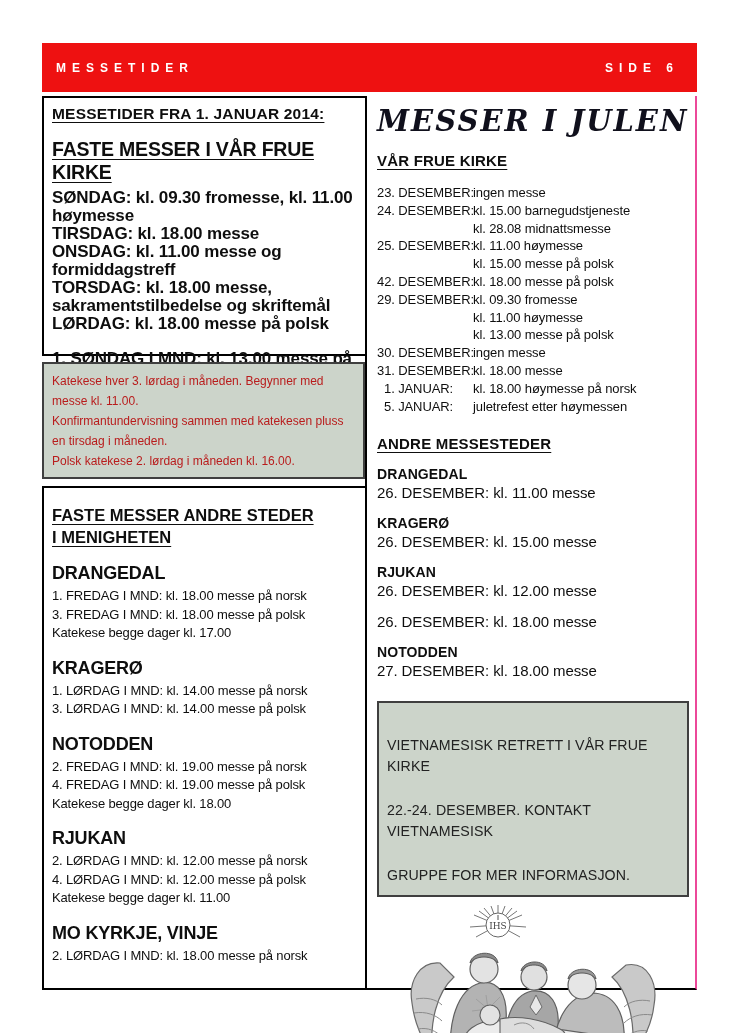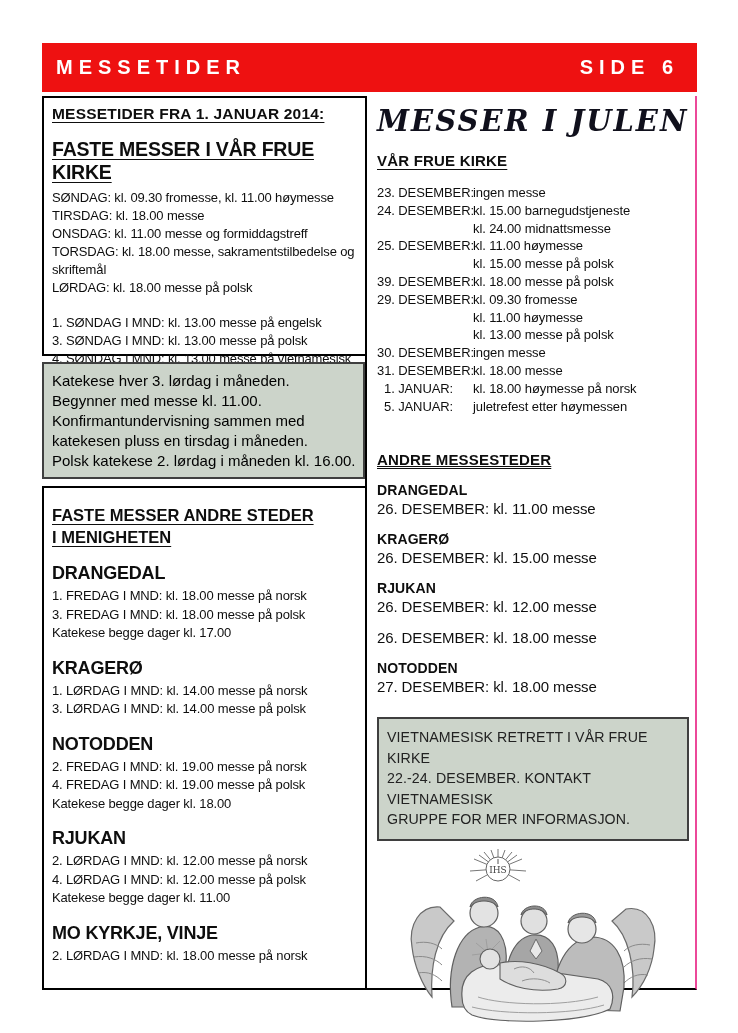--- a/index.html
+++ b/index.html
@@ -14,21 +14,21 @@
   .page { position: absolute; left: 0; top: 0; width: 738px; height: 1033px; background: #fff; }
 
   
   .header-bar {
     position: absolute; left: 42px; top: 43px; width: 655px; height: 49px;
     background: #ee1111;
     display: flex; align-items: center; justify-content: space-between;
     padding: 0 18px 0 14px;
   }
   .header-bar .hdr-txt {
-    color: #ffffff; font-weight: bold; font-size: 20px; letter-spacing: 6px;
+    color: #ffffff; font-weight: bold; font-size: 12px; letter-spacing: 6px;
   }
 
   
   .content {
     position: absolute; left: 42px; top: 96px; width: 655px; height: 894px;
     display: flex;
   }
   .col-left {
     width: 323px; height: 100%;
     display: flex; flex-direction: column;
@@ -47,63 +47,63 @@
     border: 2px solid #000; border-right: none;
     height: 260px; padding: 7px 6px 0 8px;
   }
   .graybox {
     background: #ccd4ca;
     border: 2px solid #3f3f3f;
     margin-top: 6px;
     min-height: 106px;
     padding: 7px 6px 6px 8px;
   }
-  .graybox .kat-line { font-size: 15px; line-height: 20px; color: #000000; }
+  .graybox .kat-line { font-size: 12px; line-height: 20px; color: #b91c1c; }
   .box2 {
     border: 2px solid #000; border-right: none;
     margin-top: 7px; flex: 1;
     padding: 16px 6px 0 8px;
   }
 
   .h-underline { text-decoration: underline; text-underline-offset: 3px; }
   .lh1 { font-size: 15.5px; font-weight: bold; margin-bottom: 15px; letter-spacing: 0.2px; }
   .lh2 { font-size: 19.5px; font-weight: bold; margin-bottom: 5px; letter-spacing: -0.2px; }
-  .dayline { font-size: 13px; line-height: 18px; letter-spacing: -0.15px; }
+  .dayline { font-size: 17px; line-height: 18px; letter-spacing: -0.15px; font-weight: bold; }
   .monthly { margin-top: 17px; }
 
   .lh3 { font-size: 16.5px; font-weight: bold; line-height: 22px; }
   .sec { margin-top: 15px; }
   .sec-name { font-size: 18px; font-weight: bold; letter-spacing: -0.2px; margin-bottom: 3px; }
   .sec-line { font-size: 13px; line-height: 18.5px; letter-spacing: -0.15px; }
 
   
   .jul-title {
     font-family: "DejaVu Serif", serif;
     font-style: italic; font-weight: 600;
     font-size: 29px; letter-spacing: 2px;
     margin: 2px 0 14px 0; color: #10101c;
   }
   .rh { font-size: 15px; font-weight: bold; letter-spacing: 0.2px; margin-bottom: 15px; }
   .sched { margin-bottom: 14px; }
   .sched-row { font-size: 13px; line-height: 17.8px; white-space: nowrap; }
   .sched-label { display: inline-block; width: 96px; letter-spacing: -0.1px; }
   .sched-label.indent { padding-left: 7px; width: 96px; }
   .sched-text { letter-spacing: -0.1px; }
-  .rh2 { margin-top: 36px; margin-bottom: 4px; text-decoration: underline; }
+  .rh2 { margin-top: 20px; margin-bottom: 4px; }
   .rsec { margin-top: 14px; }
   .rsec-name { font-size: 14px; font-weight: bold; letter-spacing: 0.1px; margin-bottom: 2px; }
   .rsec-line { font-size: 15px; line-height: 17px; letter-spacing: -0.1px; }
 
   .notice {
     background: #ccd4ca;
     border: 2px solid #3f3f3f;
     margin-top: 22px; margin-right: 2px;
     padding: 8px 8px 9px 8px;
   }
-  .notice .n-line { font-size: 14.2px; line-height: 20.5px; color: #222; letter-spacing: 0.1px; }
+  .notice .n-line { font-size: 14.2px; line-height: 20.5px; color: #222; letter-spacing: 0.1px; margin-top: 24px; }
 
   .illustration-wrap {
     margin-top: 6px;
     display: flex; justify-content: center;
     padding-right: 2px;
   }
 </style>
 </head>
 <body>
 
@@ -224,33 +224,33 @@
 
           <div class="sched-row">
             <span class="sched-label">23. DESEMBER:</span><span class="sched-text">ingen messe</span>
           </div>
 
           <div class="sched-row">
             <span class="sched-label">24. DESEMBER:</span><span class="sched-text">kl. 15.00 barnegudstjeneste</span>
           </div>
 
           <div class="sched-row">
-            <span class="sched-label"></span><span class="sched-text">kl. 24.00 midnattsmesse</span>
+            <span class="sched-label"></span><span class="sched-text">kl. 28.08 midnattsmesse</span>
           </div>
 
           <div class="sched-row">
             <span class="sched-label">25. DESEMBER:</span><span class="sched-text">kl. 11.00 høymesse</span>
           </div>
 
           <div class="sched-row">
             <span class="sched-label"></span><span class="sched-text">kl. 15.00 messe på polsk</span>
           </div>
 
           <div class="sched-row">
-            <span class="sched-label">39. DESEMBER:</span><span class="sched-text">kl. 18.00 messe på polsk</span>
+            <span class="sched-label">42. DESEMBER:</span><span class="sched-text">kl. 18.00 messe på polsk</span>
           </div>
 
           <div class="sched-row">
             <span class="sched-label">29. DESEMBER:</span><span class="sched-text">kl. 09.30 fromesse</span>
           </div>
 
           <div class="sched-row">
             <span class="sched-label"></span><span class="sched-text">kl. 11.00 høymesse</span>
           </div>
 

